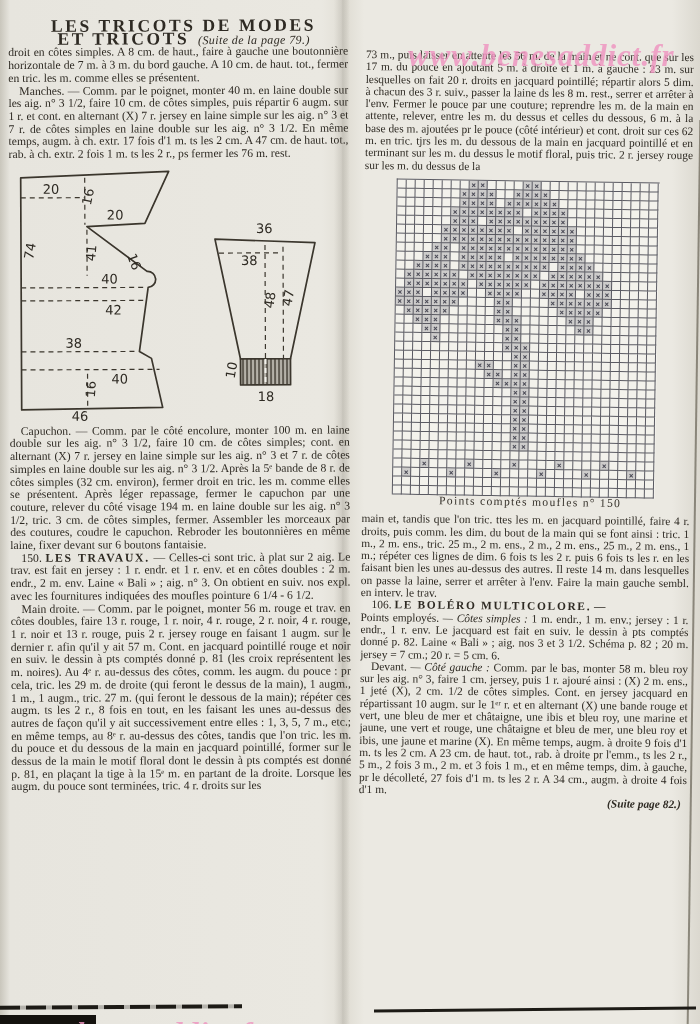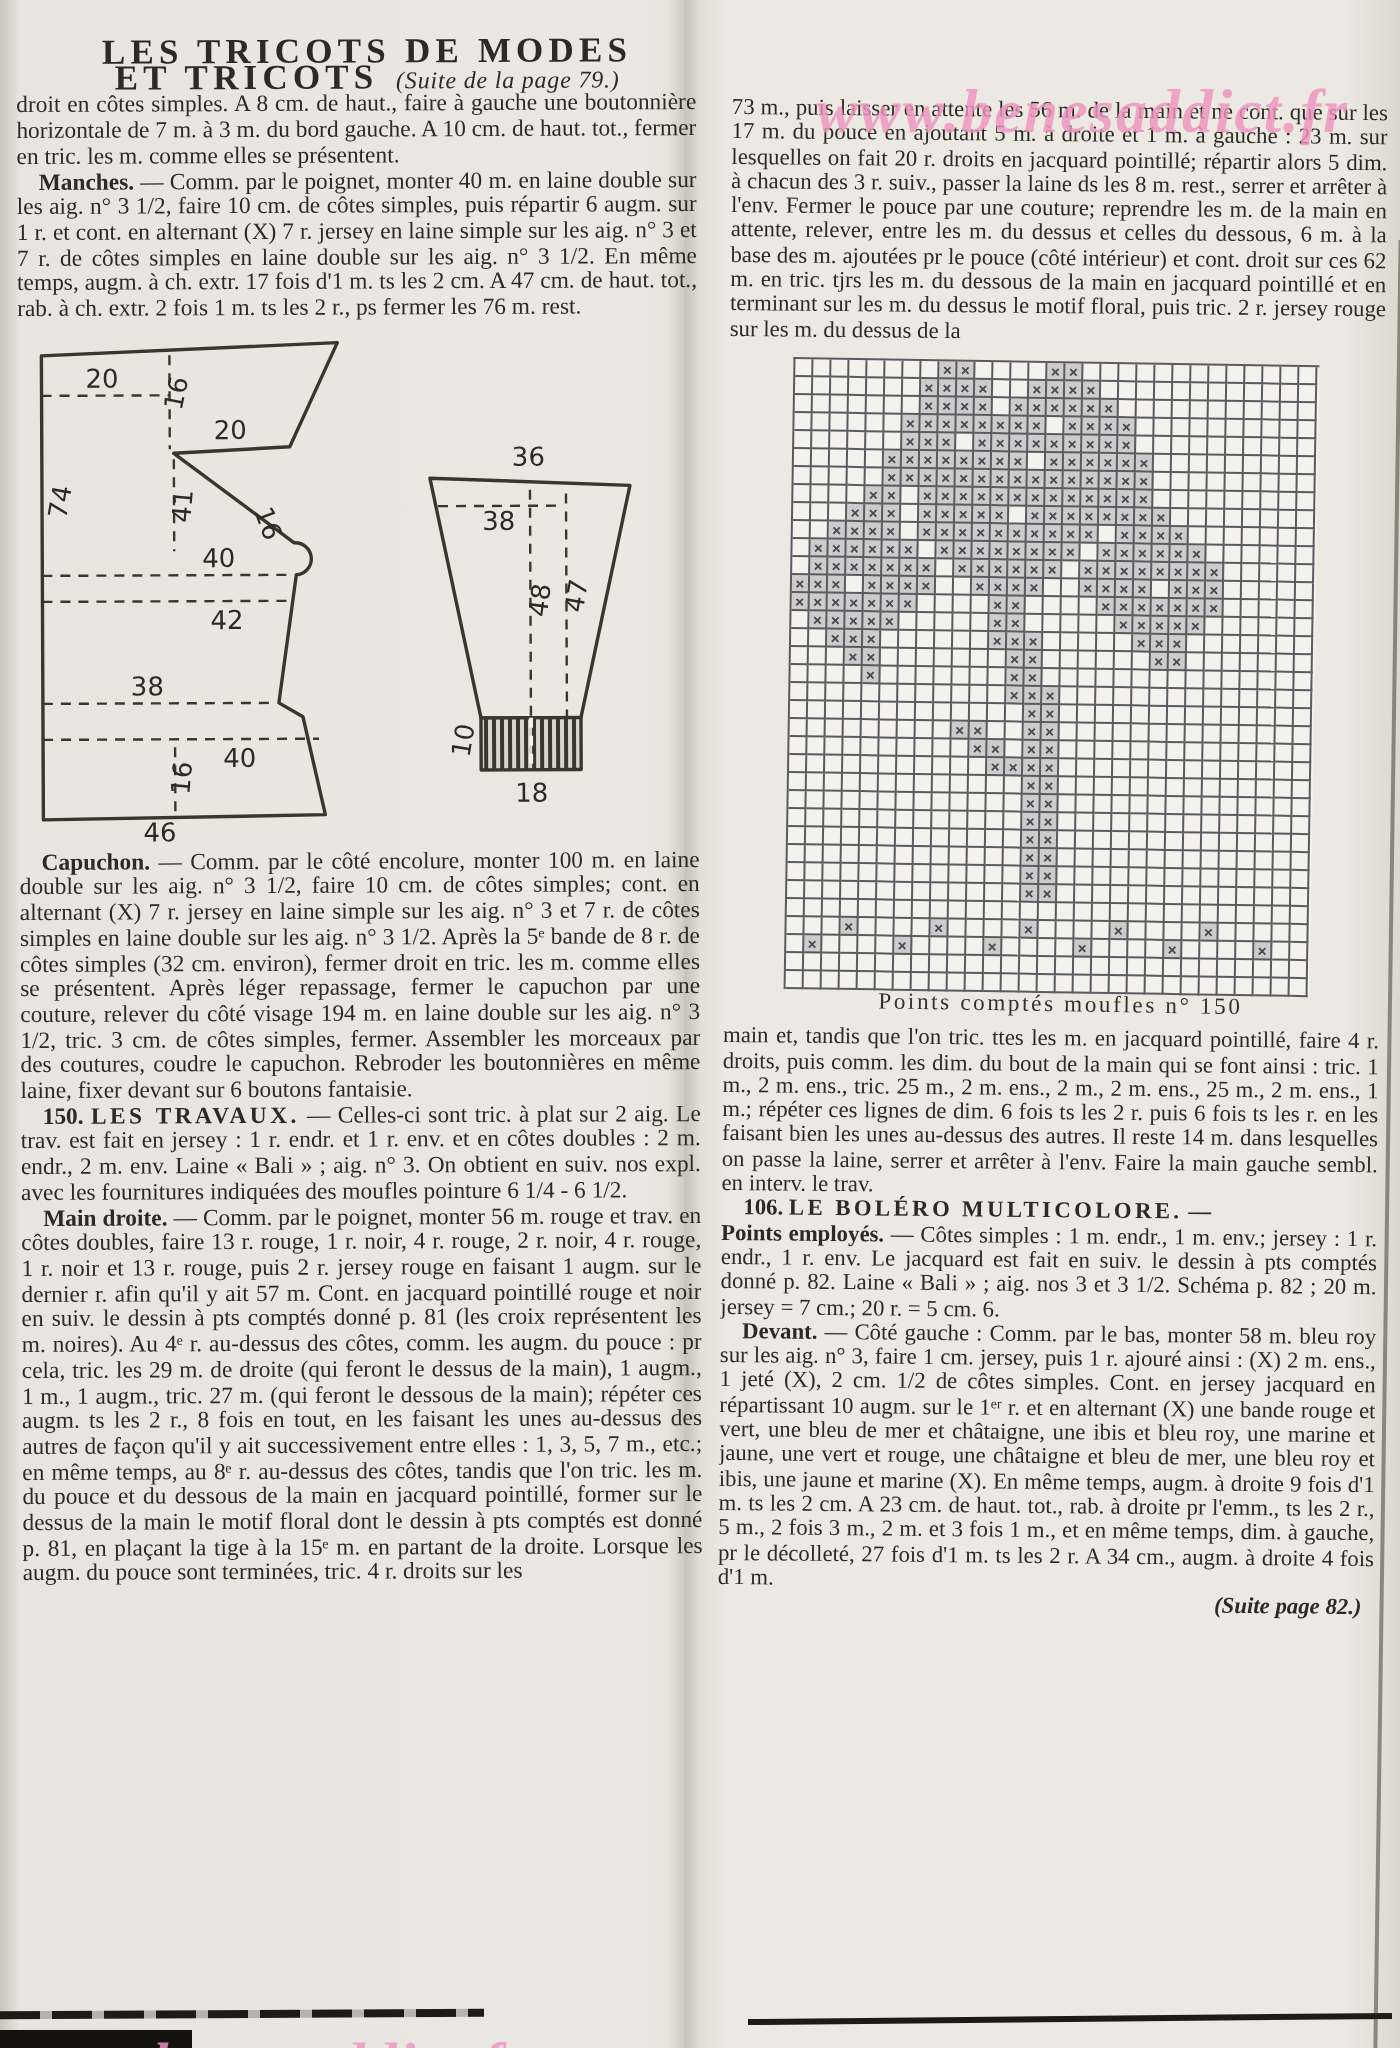--- a/index.html
+++ b/index.html
@@ -25,23 +25,23 @@
     font-size:11.7px;line-height:12.7px;transform:rotate(-.25deg);transform-origin:top left;}
   .right-col{left:366px;top:48px;width:328px;height:966px;overflow:hidden;
     font-size:11.4px;line-height:12.3px;transform:rotate(.55deg);transform-origin:top left;}
 
   .title{text-align:center;text-indent:0;margin:0 0 5px 0;}
   .title .t1{display:block;font-weight:bold;font-size:17.5px;letter-spacing:2.6px;}
   .title .t2{display:block;font-size:17.5px;}
   .title .t2 b{letter-spacing:2.6px;}
   .title .suite{font-weight:normal;font-style:italic;font-size:12px;letter-spacing:.4px;}
 
-  .lead{font-weight:bold;}
-  .lead2{}
-  .head-num{font-weight:bold;}
+  .lead{font-weight:normal;}
+  .lead2{font-style:italic;}
+  .head-num{font-weight:normal;}
   .head-lead{font-weight:bold;letter-spacing:1.7px;}
 
   .diagram{margin:6px 0 4px 0;}
   .diagram svg{display:block;}
 
   .chart-block{margin:8px auto 5px auto;width:266px;transform:rotate(.35deg);}
   .grid{display:grid;grid-template-columns:repeat(29,9px);grid-auto-rows:9px;
     width:262px;border-left:1px solid #5a5a62;border-top:1px solid #5a5a62;
     background:#f3f2ec;}
   .cell{border-right:1px solid #5a5a62;border-bottom:1px solid #5a5a62;

